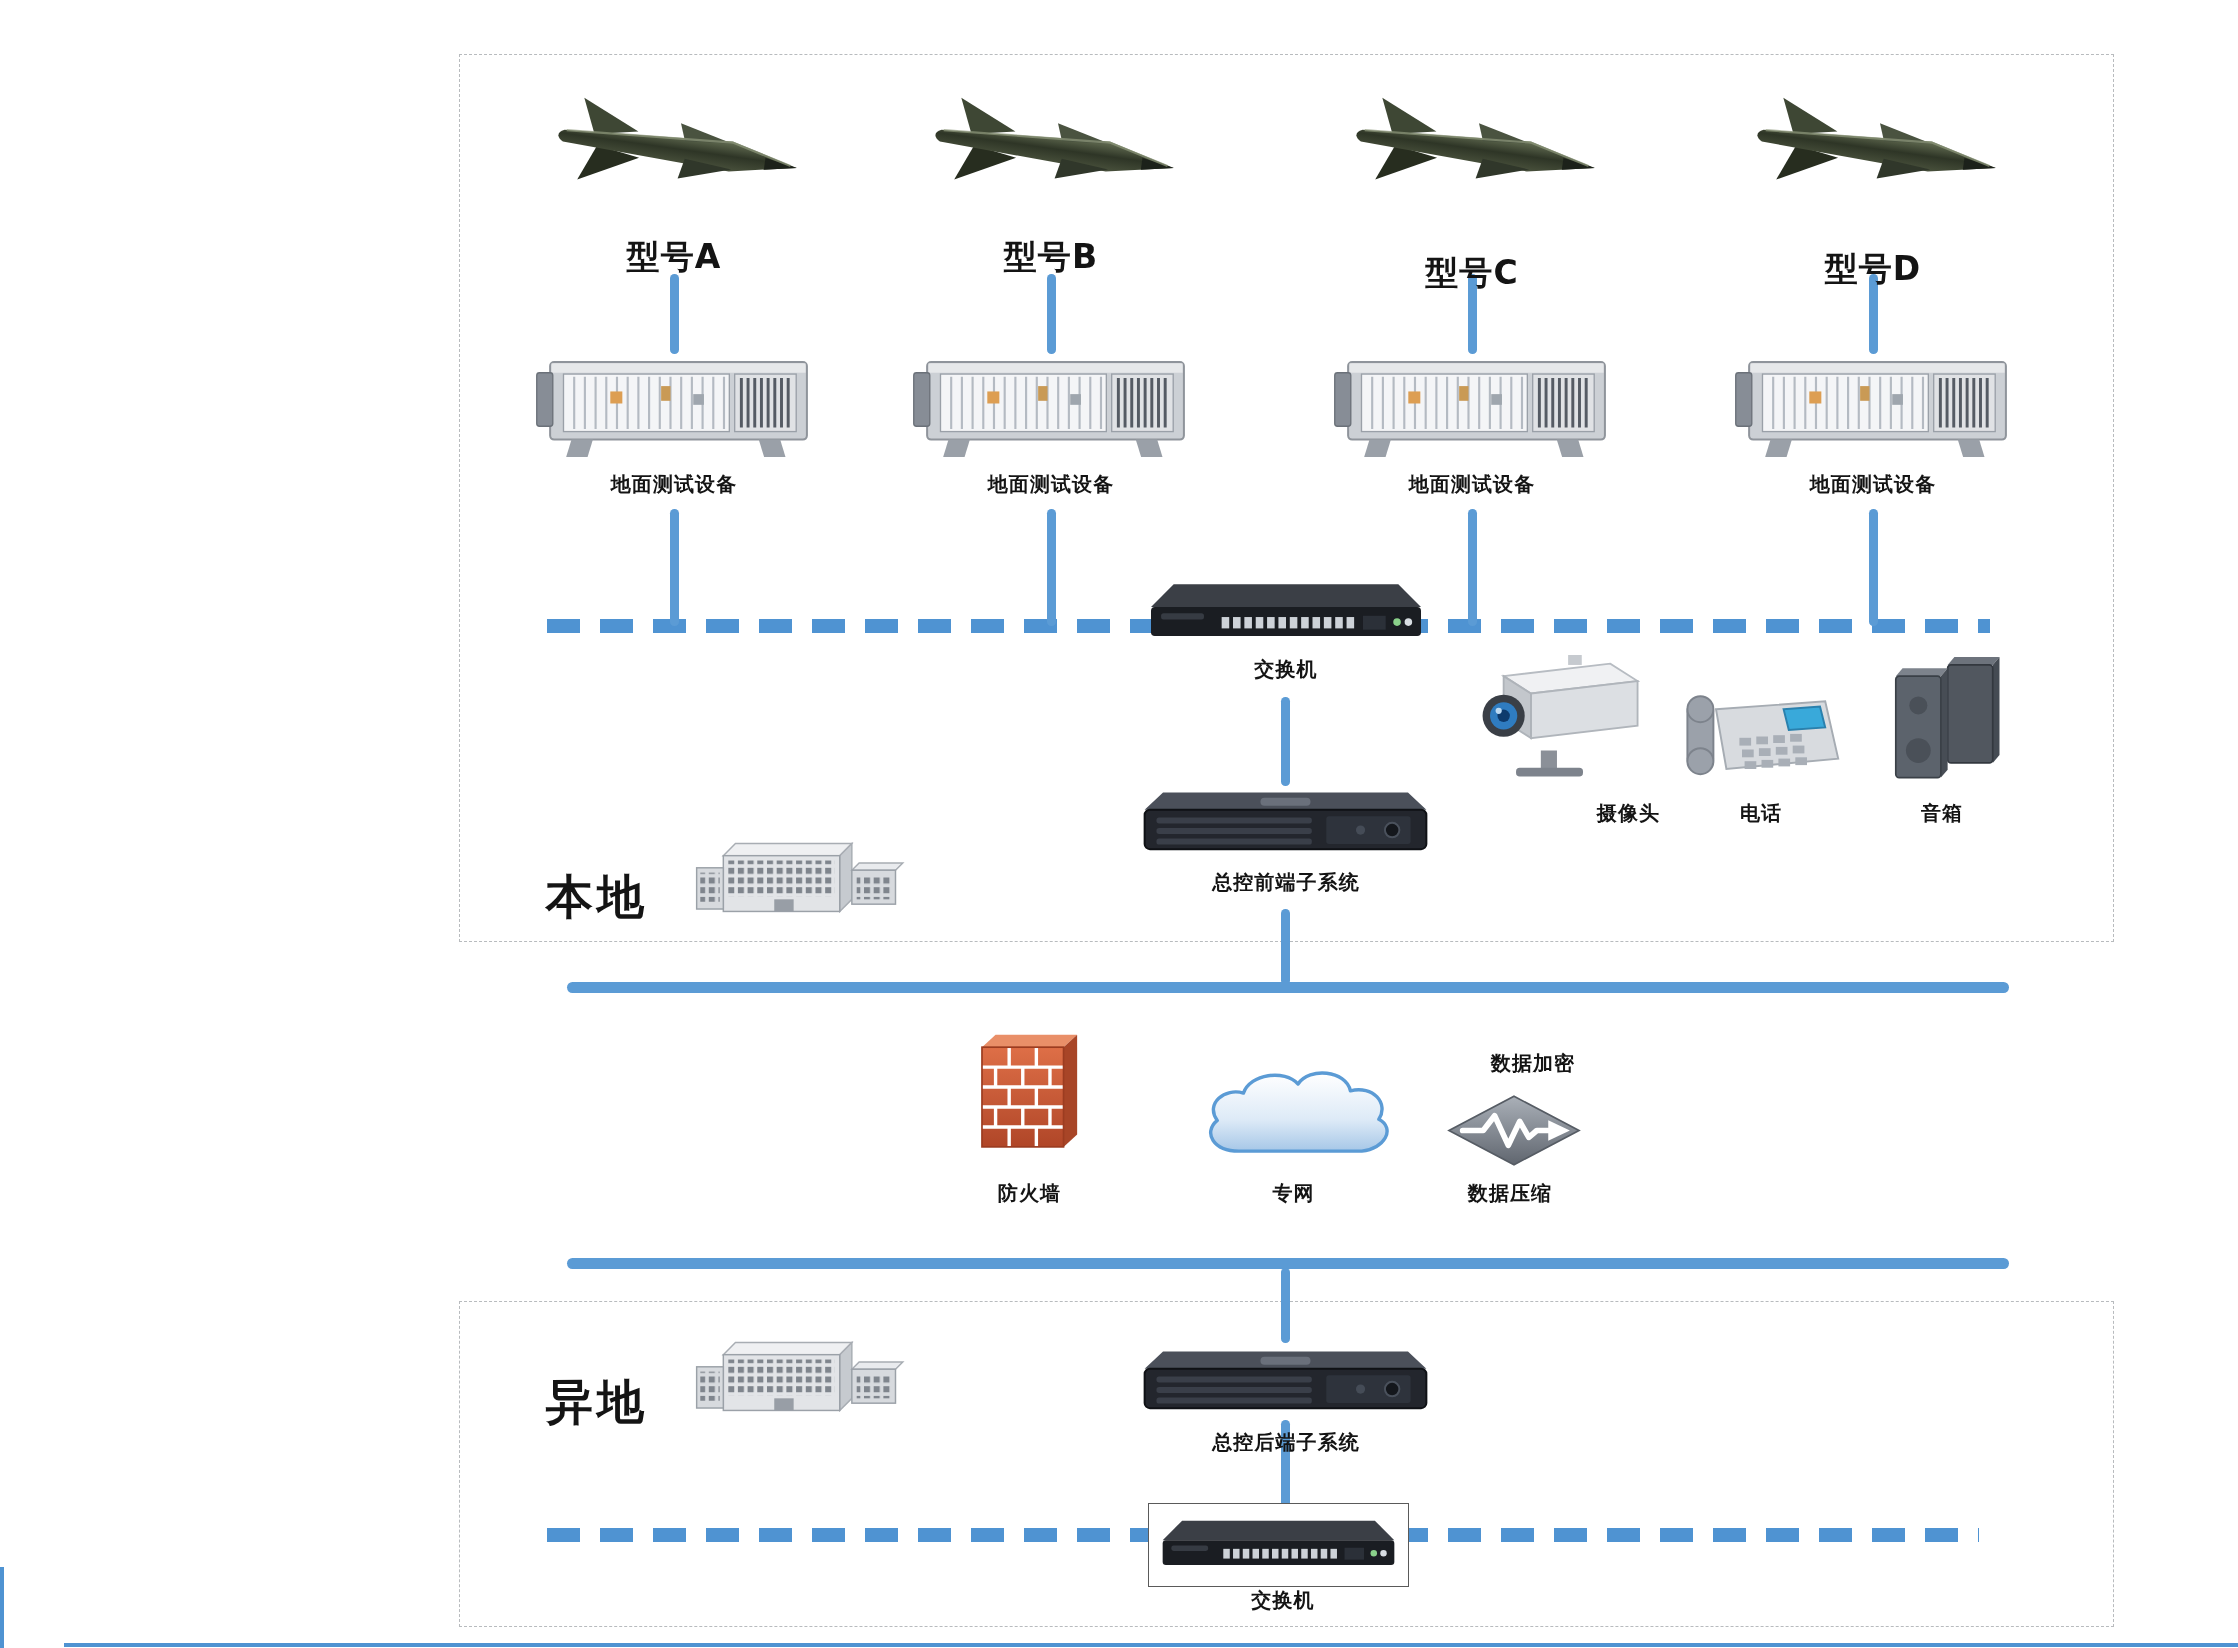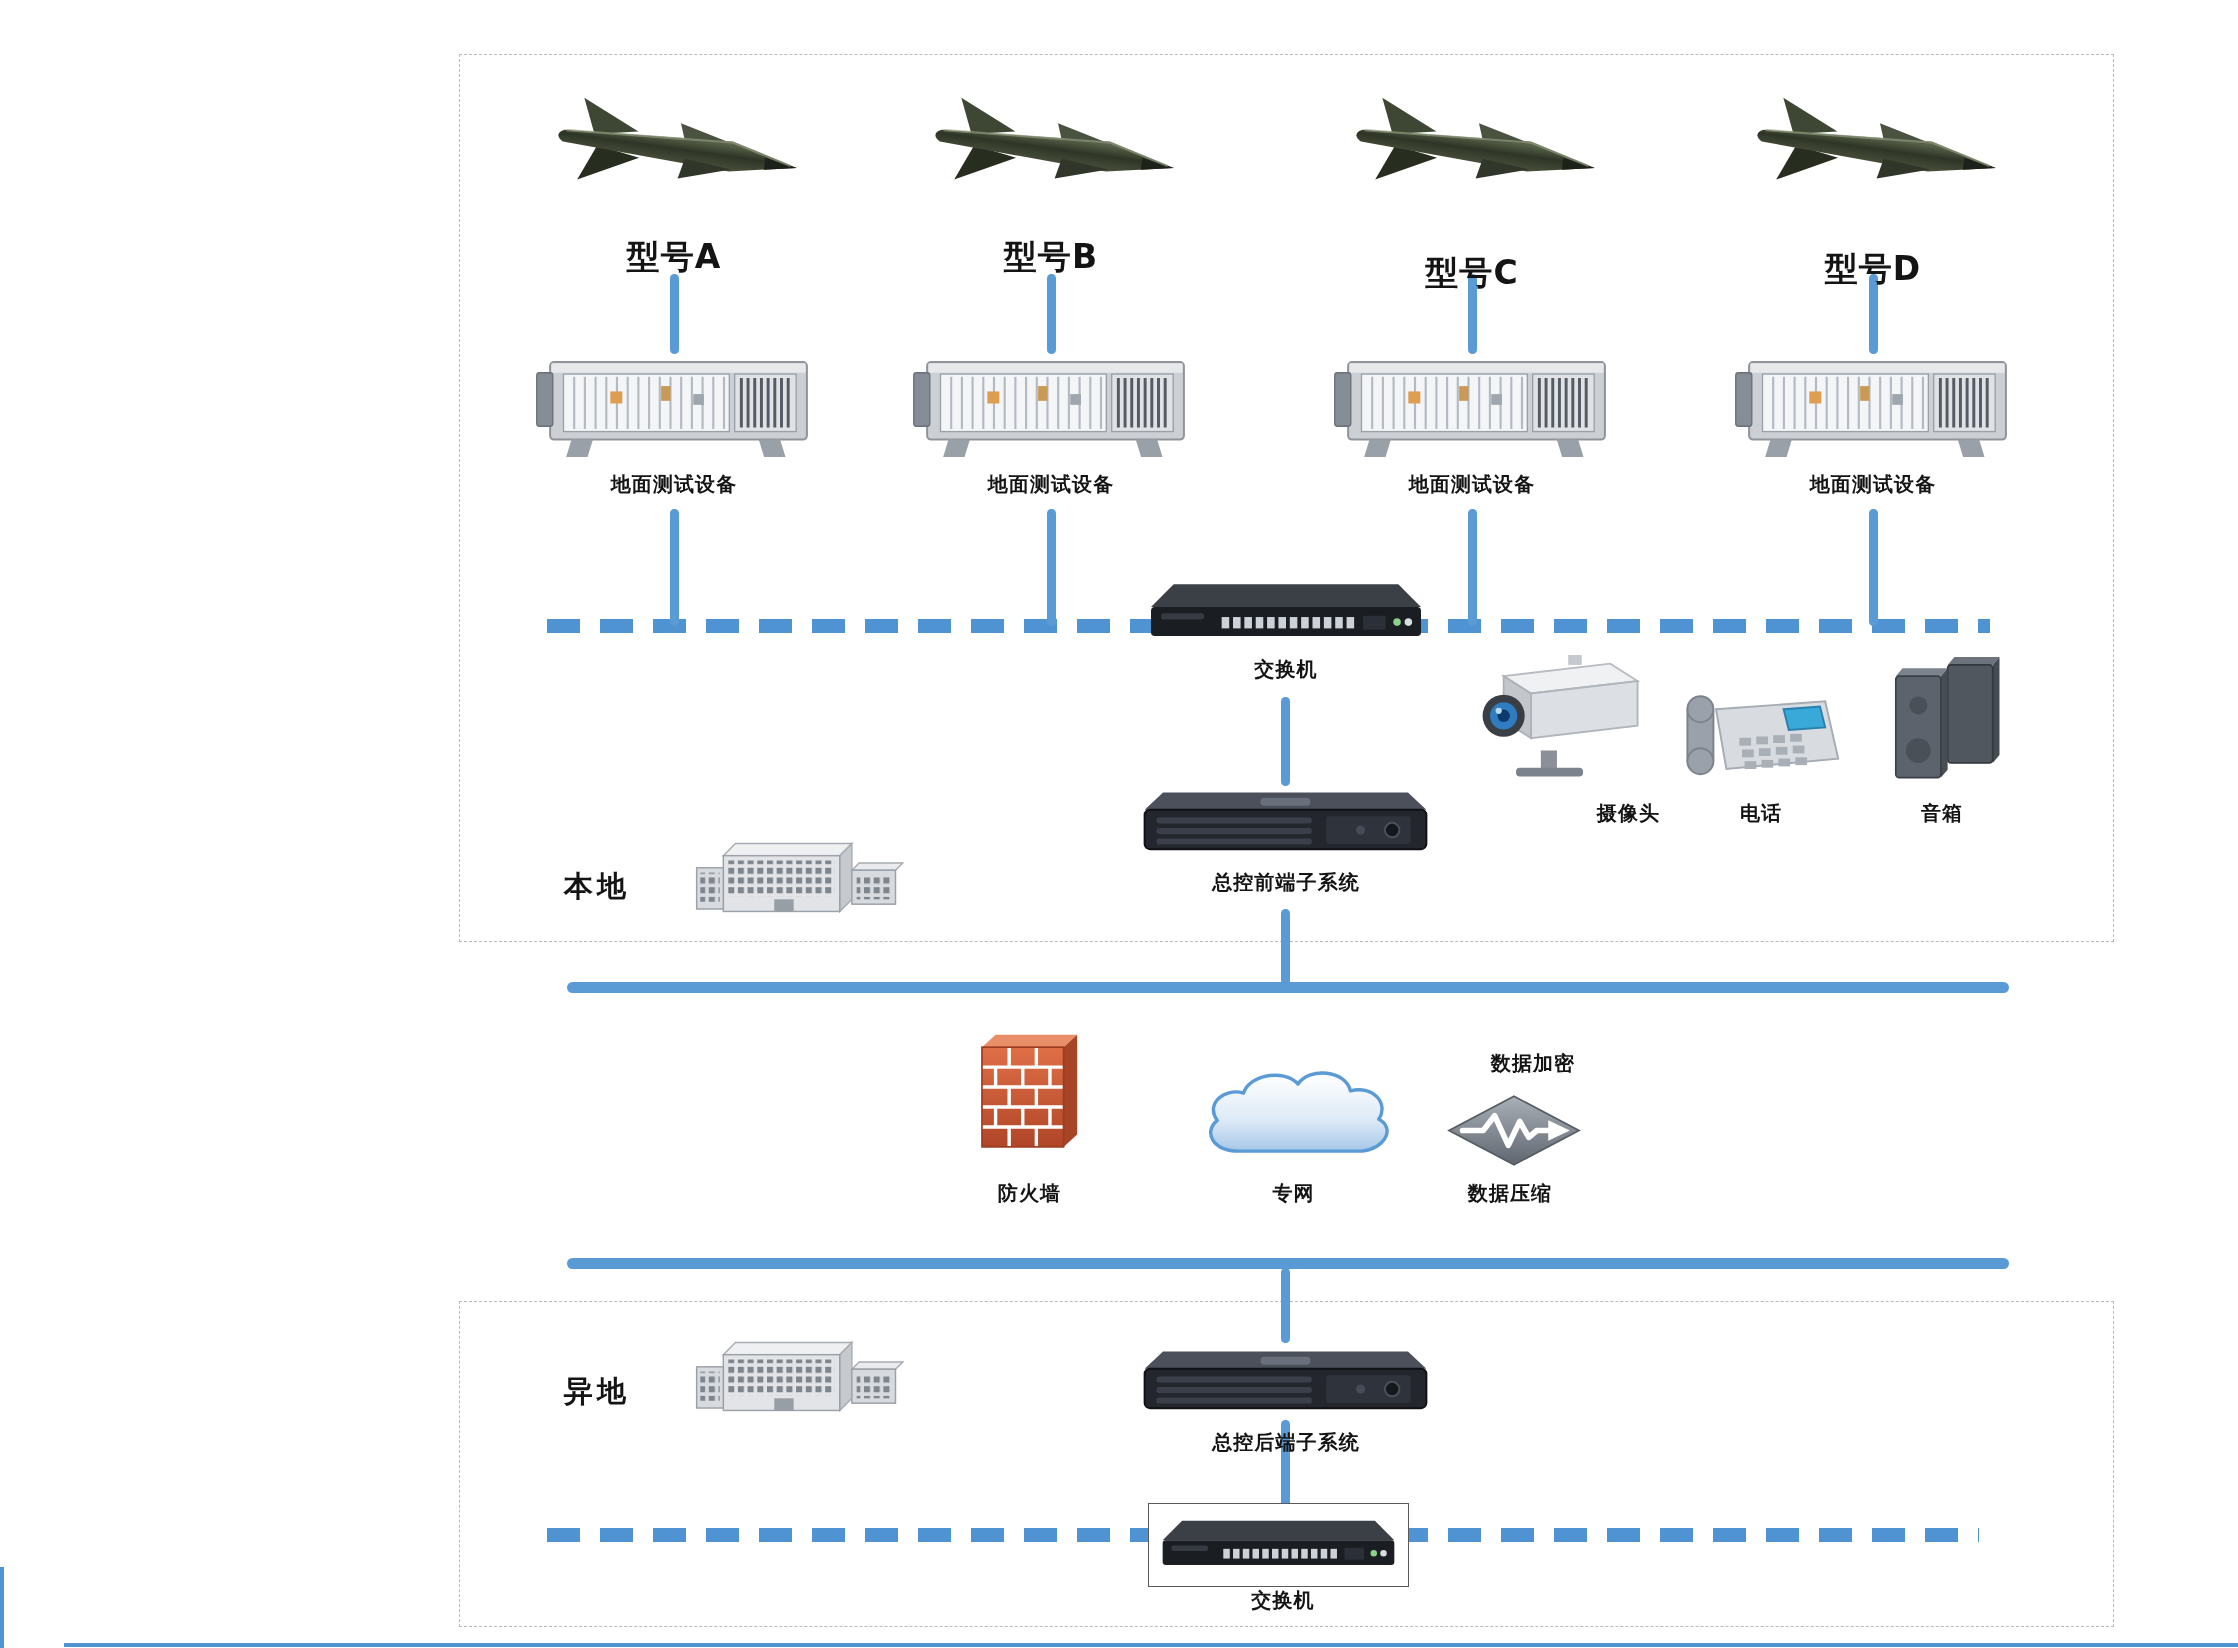--- a/index.html
+++ b/index.html
@@ -10,21 +10,21 @@
   }
   html,body{margin:0;padding:0;background:#fff;}
   .canvas{
     position:relative;width:2239px;height:1649px;background:#ffffff;overflow:hidden;
     font-family:"DejaVu Sans","Liberation Sans",sans-serif;color:var(--text);
   }
   .section-box{position:absolute;border:1.6px dashed var(--border-dash);z-index:0;}
   .icon{position:absolute;z-index:2;}
   .label{position:absolute;z-index:3;text-align:center;font-size:20px;font-weight:600;letter-spacing:1.1px;color:var(--text);line-height:1.15;}
   .model-label{font-size:33px;font-weight:700;}
-  .section-label{font-family:"DejaVu Serif","Liberation Serif",serif;font-size:29px;font-weight:700;letter-spacing:4.3px;}
+  .section-label{font-family:"DejaVu Serif","Liberation Serif",serif;font-size:47px;font-weight:700;letter-spacing:4.3px;}
   .vline{position:absolute;width:8.6px;background:var(--line-blue);border-radius:4.3px;z-index:1;}
   .hline{position:absolute;height:10.8px;background:var(--line-blue);border-radius:5.4px;z-index:1;}
   .bus{position:absolute;height:14px;z-index:1;
        background:repeating-linear-gradient(90deg,var(--bus-blue) 0 33px,transparent 33px 53px);}
   .unit{position:absolute;top:100px;width:286px;height:535px;z-index:2;}
   .unit .icon,.unit .label,.unit .vline{position:absolute;}
   .missile{transform:rotate(8deg);}
   .switch-frame{position:absolute;background:#ffffff;border:1.1px solid #5a5a5a;z-index:2;}
   .page-edge{position:absolute;background:var(--bus-blue);z-index:4;}
 </style>

